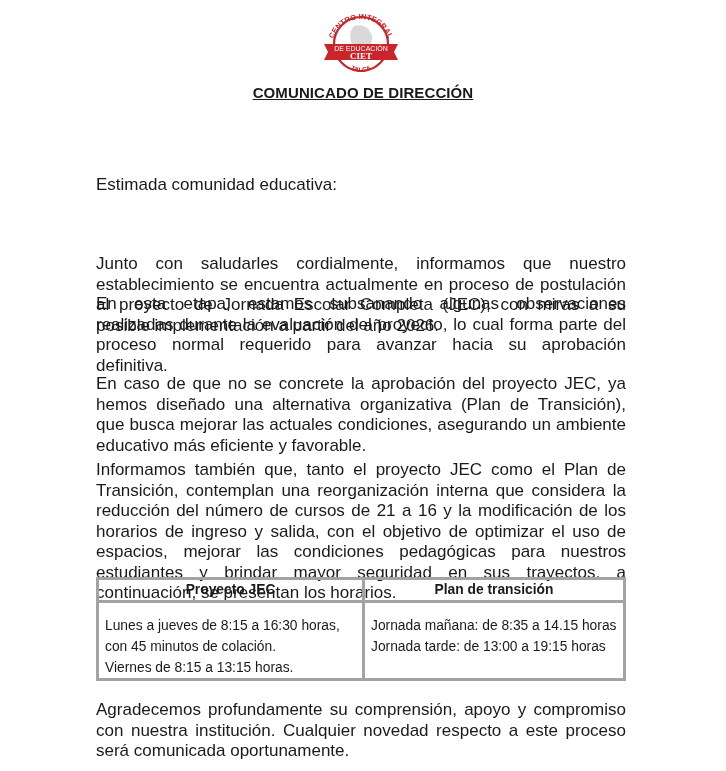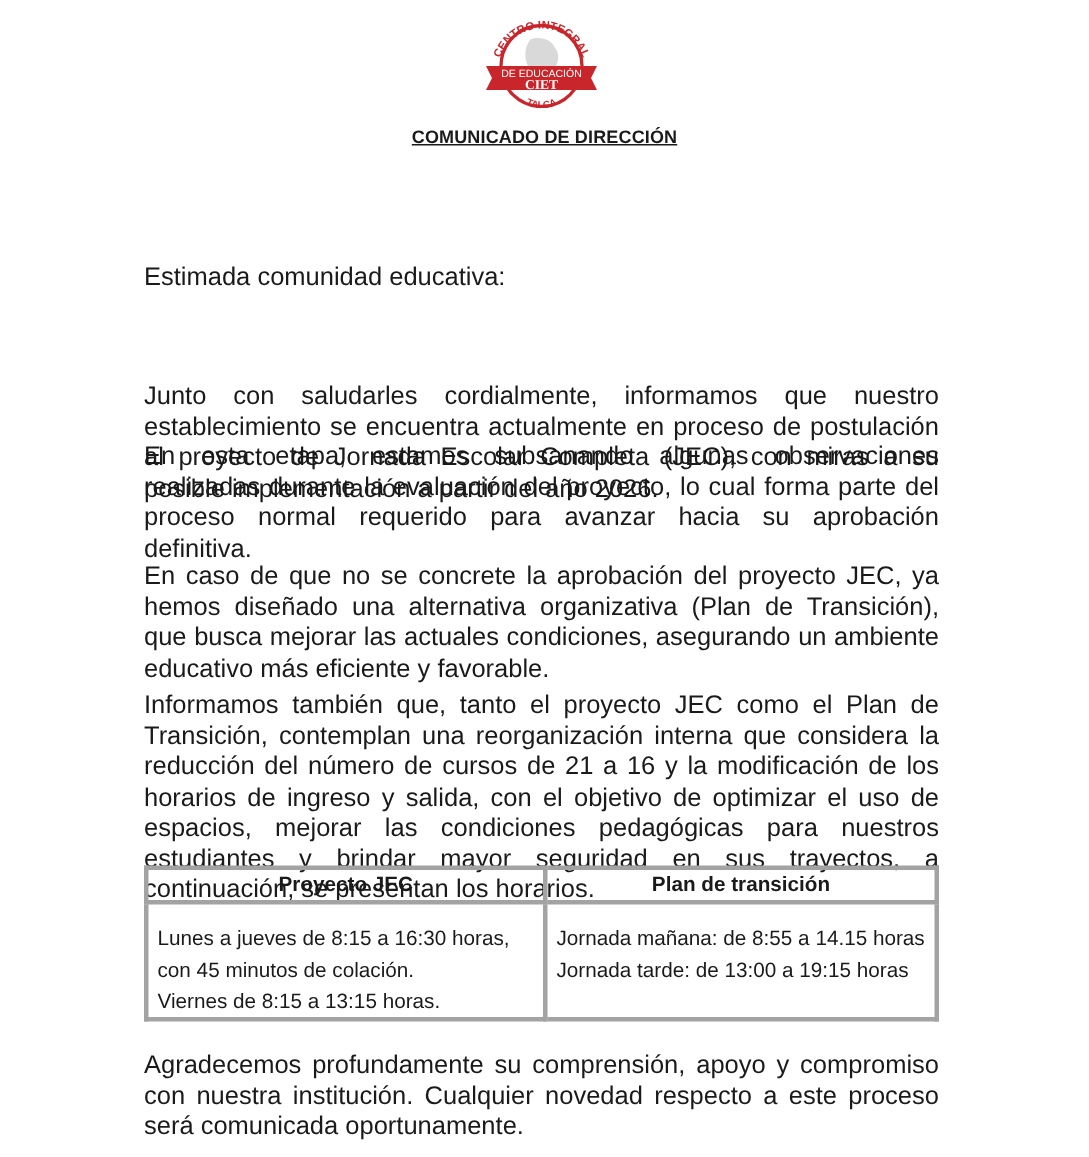--- a/index.html
+++ b/index.html
@@ -1,20 +1,20 @@
 <!DOCTYPE html>
 <html><head>
 <meta charset="utf-8">
 <style>
   html, body { margin: 0; padding: 0; background: #ffffff; }
   body { width: 726px; height: 771px; position: relative; overflow: hidden;
          font-family: "Liberation Sans", "DejaVu Sans", sans-serif; color: #1a1a1a; }
   .logo { position: absolute; left: 322px; top: 14px; width: 78px; height: 58px; }
   .title { position: absolute; left: 0; width: 726px; top: 84px; text-align: center;
-           font-weight: bold; font-size: 12px; text-decoration: underline; letter-spacing: 0.1px; }
+           font-weight: bold; font-size: 15px; text-decoration: underline; letter-spacing: 0.1px; }
   .para { position: absolute; left: 96px; width: 530px; font-size: 17px; line-height: 20.5px;
           text-align: justify; margin: 0; }
   .para.last-left { text-align-last: left; }
   #greeting { top: 175px; }
   #p1 { top: 206px; margin-top: 48px; }
   #p2 { top: 294px; }
   #p3 { top: 374px; }
   #p4 { top: 460px; }
   #p5 { top: 700px; }
   table.sched { position: absolute; left: 96px; top: 577px; width: 530px; border-collapse: collapse;
@@ -63,20 +63,20 @@
       <th>Plan de transición</th>
     </tr>
   </thead>
   <tbody>
     <tr>
       <td>
         <span class="cell-line">Lunes a jueves de 8:15 a 16:30 horas, con 45 minutos de colación.</span>
         <span class="cell-line">Viernes de 8:15 a 13:15 horas.</span>
       </td>
       <td>
-        <span class="cell-line">Jornada mañana: de 8:55 a 14.15 horas</span>
+        <span class="cell-line">Jornada mañana: de 8:35 a 14.15 horas</span>
         <span class="cell-line">Jornada tarde: de 13:00 a 19:15 horas</span>
       </td>
     </tr>
   </tbody>
 </table>
 
 <p class="para last-left" id="p5">Agradecemos profundamente su comprensión, apoyo y compromiso con nuestra institución. Cualquier novedad respecto a este proceso será comunicada oportunamente.</p>
 
 </body></html>

